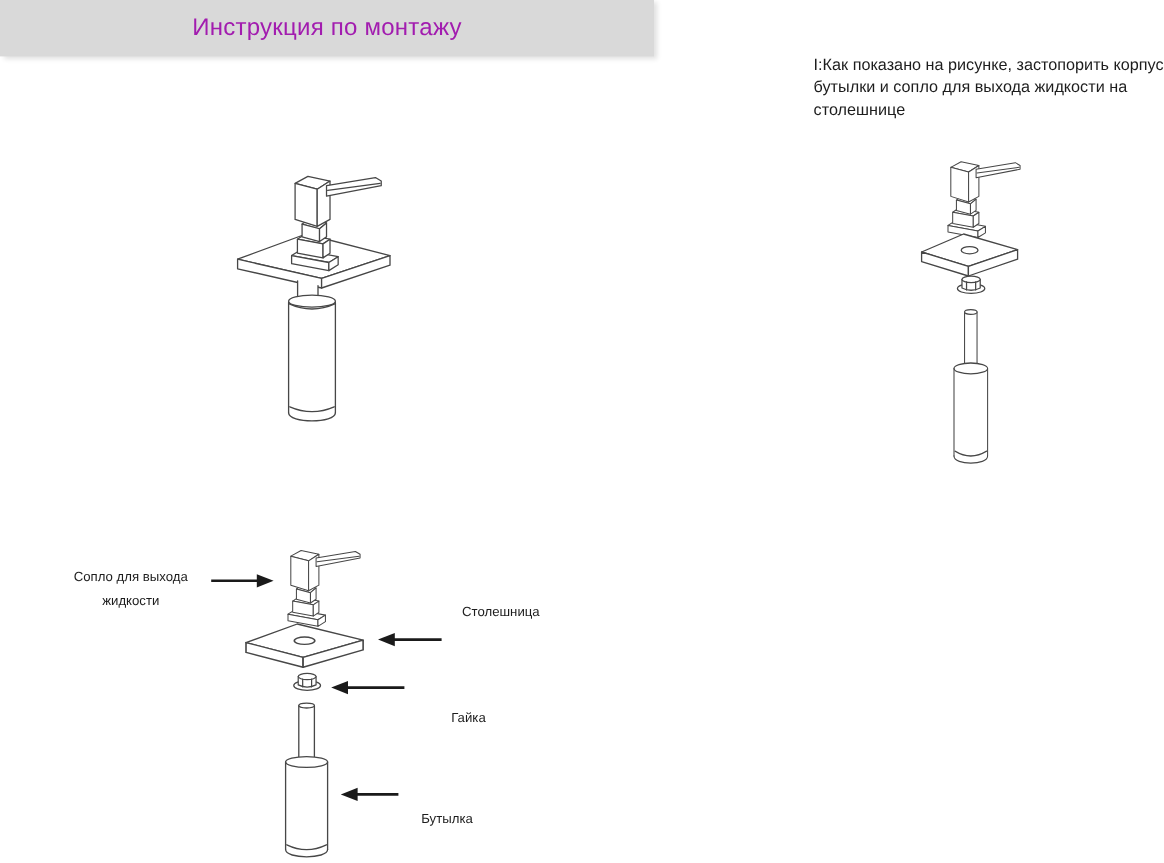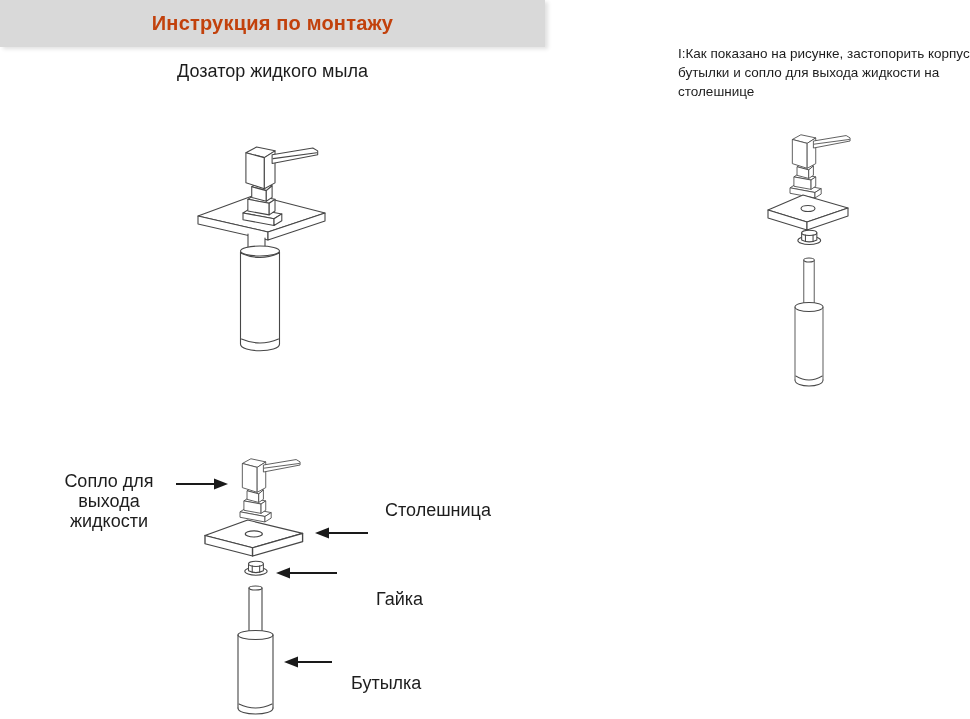--- a/index.html
+++ b/index.html
@@ -9,33 +9,33 @@
     position:relative; width:970px; height:719px;
     background:#ffffff; overflow:hidden;
   }
   .titlebar {
     position:absolute; left:0; top:0; width:545px; height:47px;
     background:#d9d9d9;
     box-shadow:3px 2px 4px rgba(0,0,0,0.12);
     display:flex; align-items:center; justify-content:center;
   }
   .titlebar h1 {
-    font-size:20px; font-weight:700; color:#c2410c; letter-spacing:0.2px;
+    font-size:20px; font-weight:400; color:#a21caf; letter-spacing:0.2px;
   }
   .subtitle {
     position:absolute; left:0; top:61px; width:545px;
     text-align:center; font-size:18px; font-weight:400; color:#1c1c1c;
   }
   .note {
     position:absolute; left:678px; top:44px; width:295px;
     font-size:13.5px; line-height:19px; color:#1d1d1d;
   }
   .fig { position:absolute; }
   .lbl {
-    position:absolute; font-size:18px; line-height:20px; color:#1d1d1d;
+    position:absolute; font-size:11px; line-height:20px; color:#1d1d1d;
     white-space:nowrap;
   }
   .lbl.wrap { white-space:normal; text-align:center; }
   .arrow { position:absolute; overflow:visible; }
   .arrow line { stroke:#1a1a1a; stroke-width:2.2; }
   .arrow polygon { fill:#1a1a1a; }
   .f { fill:#ffffff; stroke:#474747; stroke-width:1.1; stroke-linejoin:round; }
   .s { fill:none; stroke:#474747; stroke-width:1.1; stroke-linecap:round; }
   .defs-holder { position:absolute; width:0; height:0; overflow:hidden; }
 </style>
@@ -81,21 +81,20 @@
         <path class="s" d="M0,49 L0,122 M35,49 L35,122"></path>
         <path class="s" d="M0,122 C0,130 35,130 35,122"></path>
         <path class="s" d="M1,118 Q17.5,126 34,118"></path>
       </g>
     </defs>
   </svg>
 
   <header class="titlebar">
     <h1>Инструкция по монтажу</h1>
   </header>
-  <h2 class="subtitle">Дозатор жидкого мыла</h2>
 
   <p class="note">I:Как показано на рисунке, застопорить корпус бутылки и сопло для выхода жидкости на столешнице</p>
 
   <svg class="fig" style="left:185px; top:132px;" width="175" height="240" viewBox="0 0 175 240">
     <path class="f" d="M70,63 L140,81 L83,100 L13,84 Z"></path>
     <path class="f" d="M13,84 L13,92 L83,108 L83,100 Z"></path>
     <path class="f" d="M83,100 L83,108 L140,89 L140,81 Z"></path>
     <path d="M63,102 L63,124 L80,124 L80,106 Z" fill="#ffffff" stroke="none"></path>
     <path class="s" d="M63,102 L63,121 M80,106 L80,121"></path>
     <ellipse class="f" cx="75" cy="119" rx="19.5" ry="5"></ellipse>

